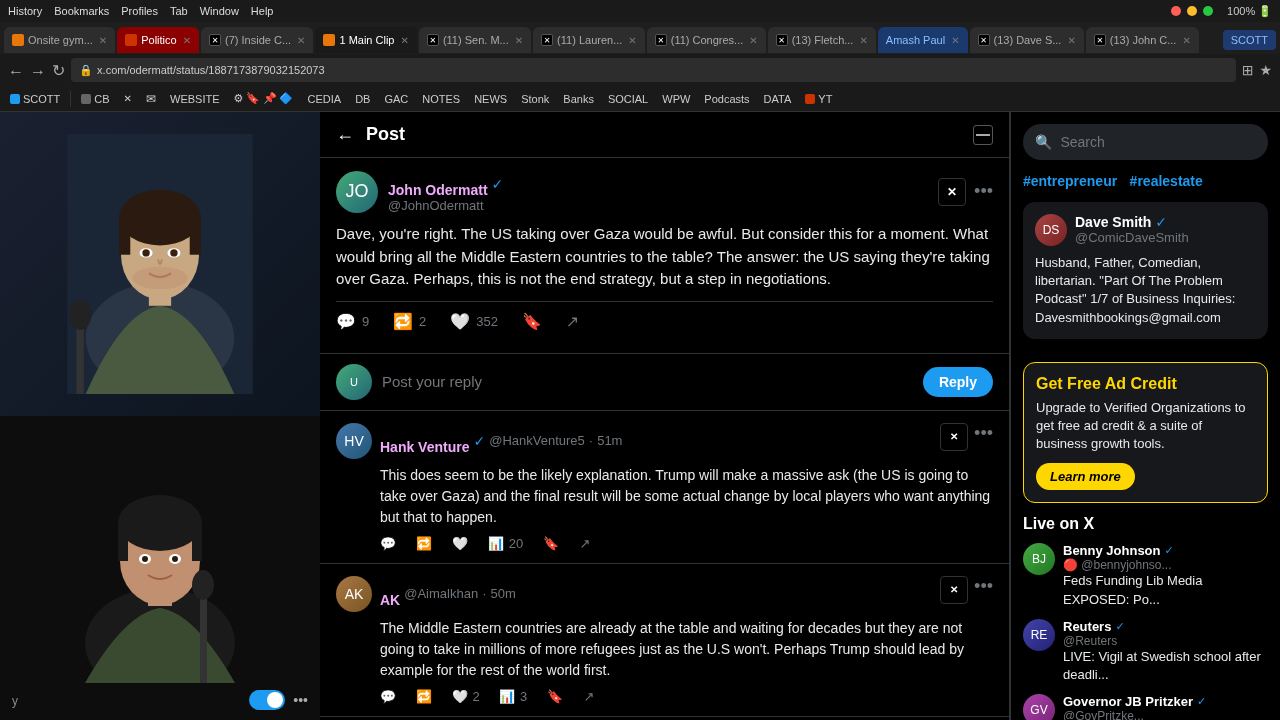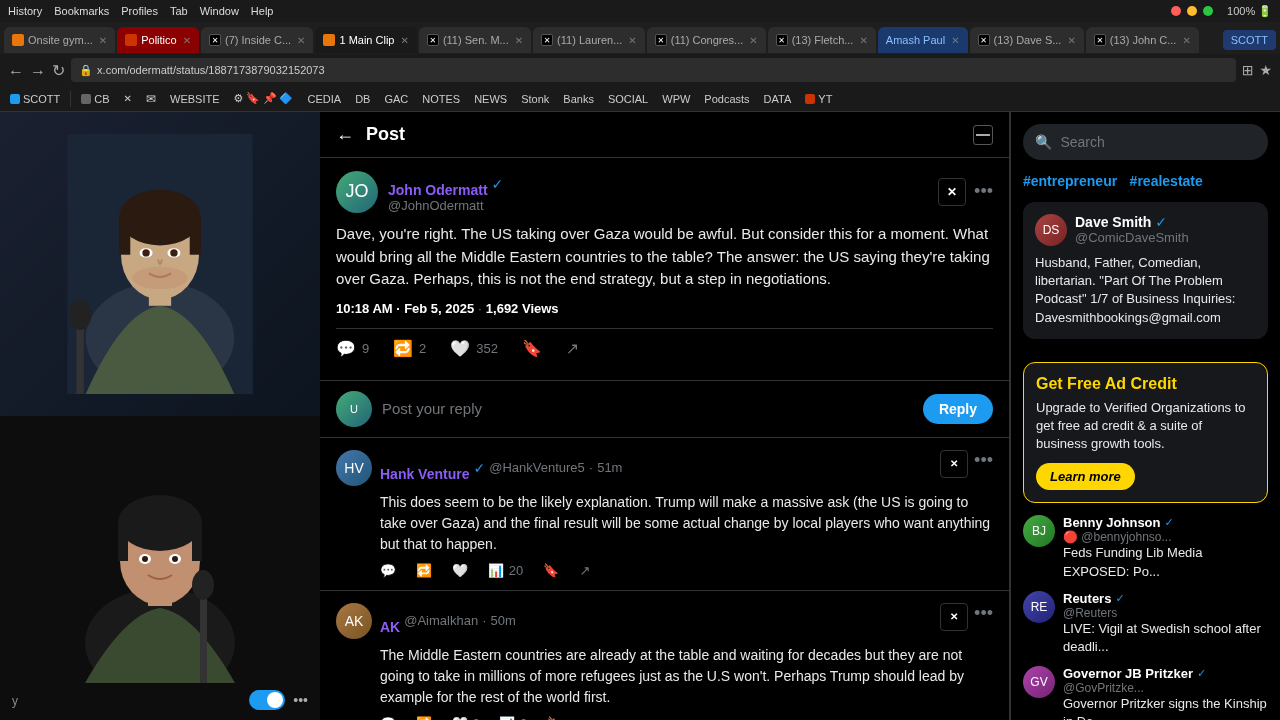--- a/index.html
+++ b/index.html
@@ -249,21 +249,21 @@
       font-size: 12px;
       color: #fff;
     }
     .av-jo { background: linear-gradient(135deg, #4a7, #267); justify-content: center; }
     .av-hv { background: linear-gradient(135deg, #47a, #257); }
     .av-ak { background: linear-gradient(135deg, #a74, #752); }
     .av-ds { background: linear-gradient(135deg, #a44, #722); }
     .av-bj { background: linear-gradient(135deg, #4a4, #272); }
     .av-re { background: linear-gradient(135deg, #44a, #227); }
     .av-gv { background: linear-gradient(135deg, #a4a, #727); }
-    .author-name { color: #8b5cf6; font-size: 14px; font-weight: 700; margin-top: 12px; }
+    .author-name { color: #f0abfc; font-size: 14px; font-weight: 700; margin-top: 12px; }
     .author-handle { color: #71767b; font-size: 13px; }
     .verified-badge { color: #1d9bf0; font-size: 14px; }
     .tweet-actions-top { display: flex; gap: 8px; align-items: center; }
     .x-btn {
       width: 28px; height: 28px;
       border: 1px solid #2f3336;
       border-radius: 4px;
       display: flex; align-items: center; justify-content: center;
       color: #fff; font-size: 12px; cursor: pointer;
       background: transparent;
@@ -716,23 +716,20 @@
             </div>
           </div>
           <div class="tweet-actions-top">
             <div class="x-btn">
               <span style="font-weight:900;">✕</span>
             </div>
             <span class="more-btn">•••</span>
           </div>
         </div>
         <div class="tweet-text">Dave, you're right. The US taking over Gaza would be awful. But consider this for a moment. What would bring all the Middle Eastern countries to the table? The answer: the US saying they're taking over Gaza. Perhaps, this is not the end strategy, but a step in negotiations.</div>
-        <div class="tweet-meta">
-          <span>10:18 AM · Feb 5, 2025</span> · <span>1,692</span> <span>Views</span>
-        </div>
         <div class="tweet-stats-row">
           <div class="stat-item">
             <span class="stat-icon">💬</span>
             <span>9</span>
           </div>
           <div class="stat-item">
             <span class="stat-icon">🔁</span>
             <span>2</span>
           </div>
           <div class="stat-item">
@@ -880,20 +877,21 @@
         <div class="profile-bio">Husband, Father, Comedian, libertarian. "Part Of The Problem Podcast" 1/7 of Business Inquiries: Davesmithbookings@gmail.com</div>
       </div>
 
       <div class="ad-card">
         <div class="ad-title">Get Free Ad Credit</div>
         <div class="ad-text">Upgrade to Verified Organizations to get free ad credit &amp; a suite of business growth tools.</div>
         <button class="learn-more-btn">Learn more</button>
       </div>
 
       <div class="live-section">
+        <div class="live-title">Live on X</div>
 
         <div class="live-item">
           <div class="avatar-xs av-bj">BJ</div>
           <div>
             <div style="display:flex;align-items:center;gap:4px;">
               <span class="live-name">Benny Johnson</span>
               <span class="verified-badge" style="font-size:11px;">✓</span>
             </div>
             <div class="live-handle">🔴 @bennyjohnso...</div>
             <div class="live-preview">Feds Funding Lib Media EXPOSED: Po...</div>

